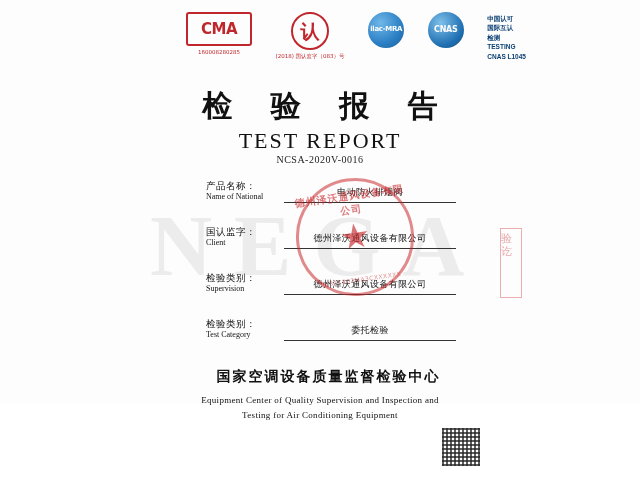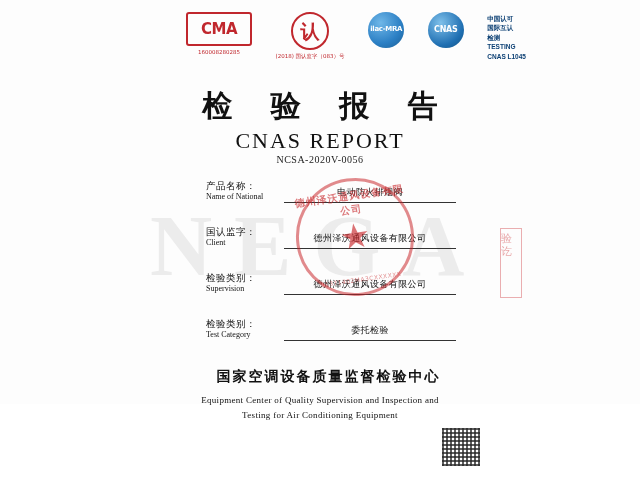--- a/index.html
+++ b/index.html
@@ -375,22 +375,22 @@
       <div>中国认可</div>
       <div>国际互认</div>
       <div>检测</div>
       <div>TESTING</div>
       <div>CNAS L1045</div>
     </div>
 
   </div>
 
   <div class="title-cn">检 验 报 告</div>
-  <div class="title-en">CNAS REPORT</div>
-  <div class="report-no">NCSA-2020V-0056</div>
+  <div class="title-en">TEST REPORT</div>
+  <div class="report-no">NCSA-2020V-0016</div>
 
   <div class="watermark">NEGA</div>
 
   <div class="fields">
 
     <div class="field-row">
       <div class="field-label">
         <div class="label-cn">产品名称：</div>
         <div class="label-en">Name of National</div>
       </div>

